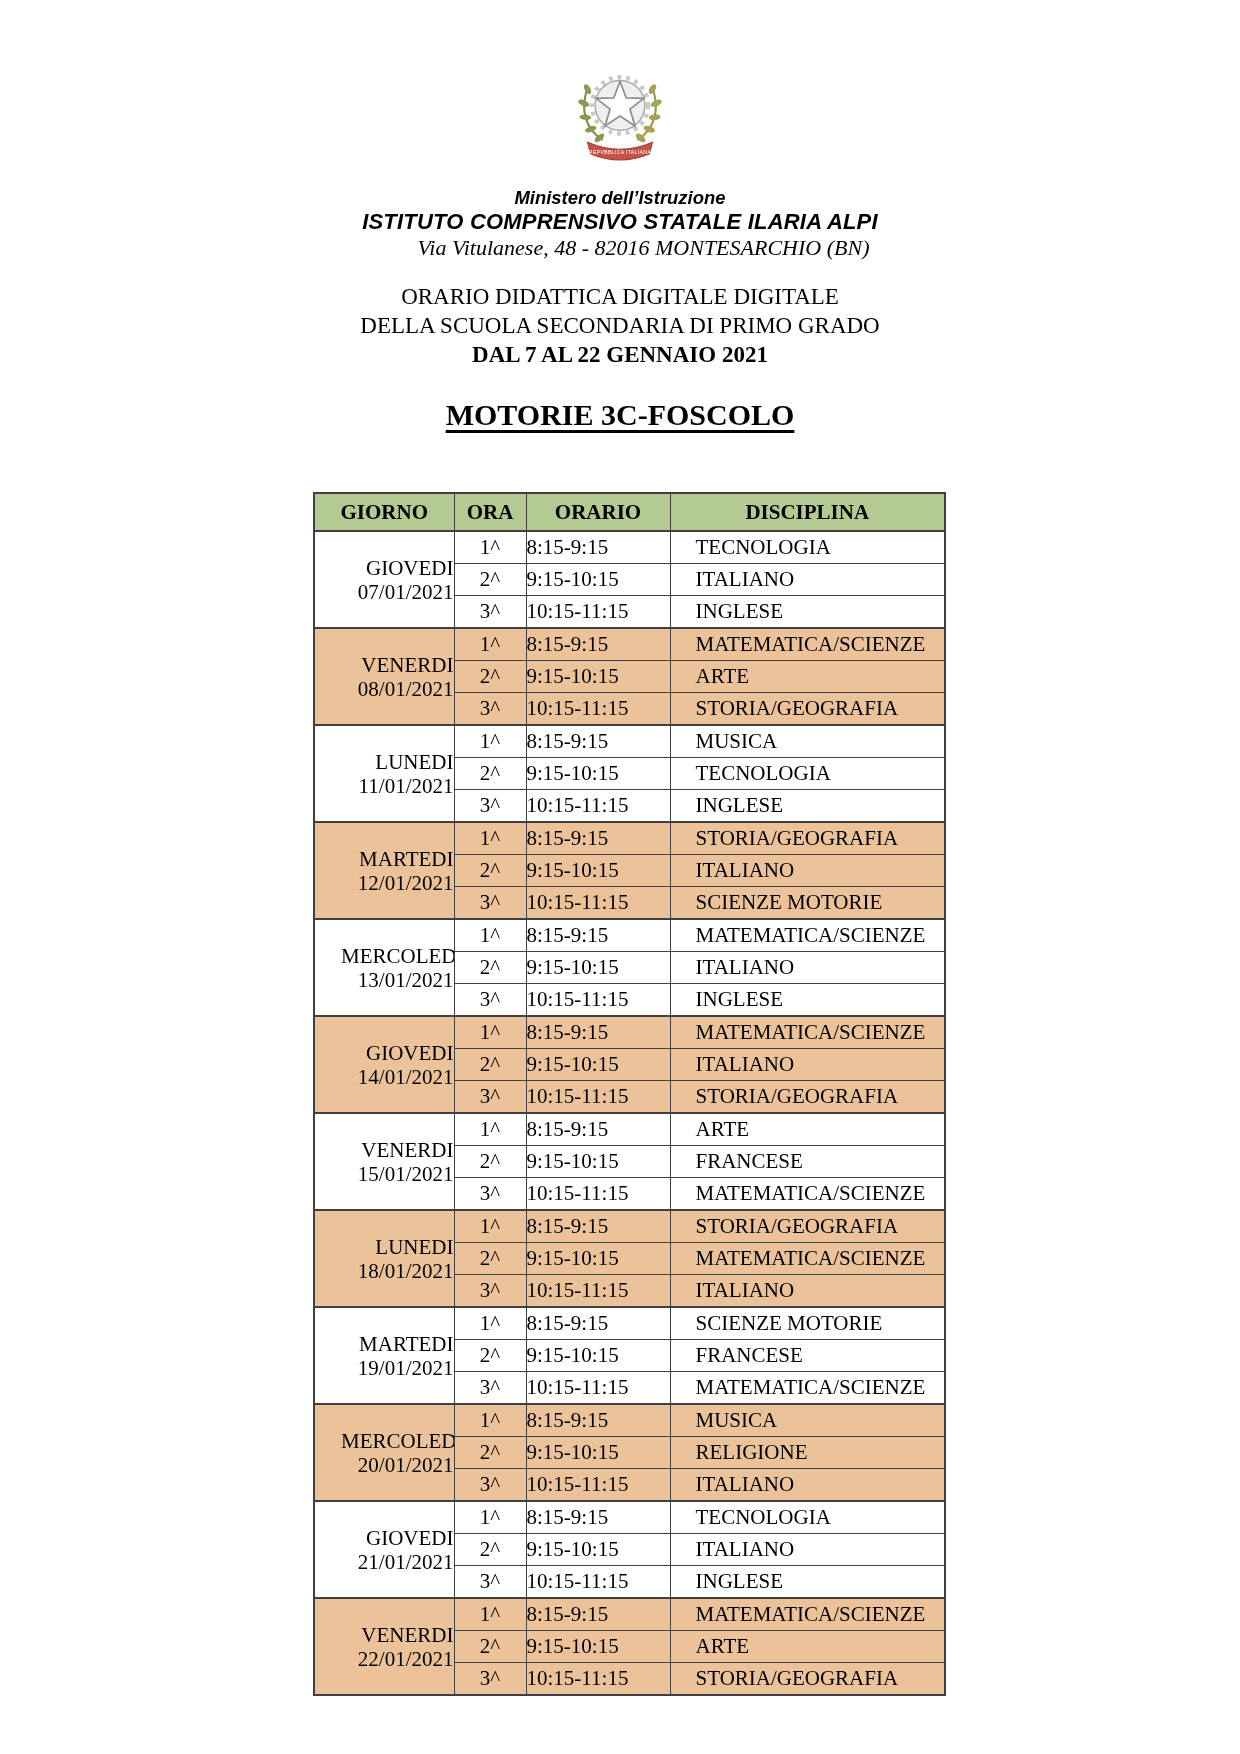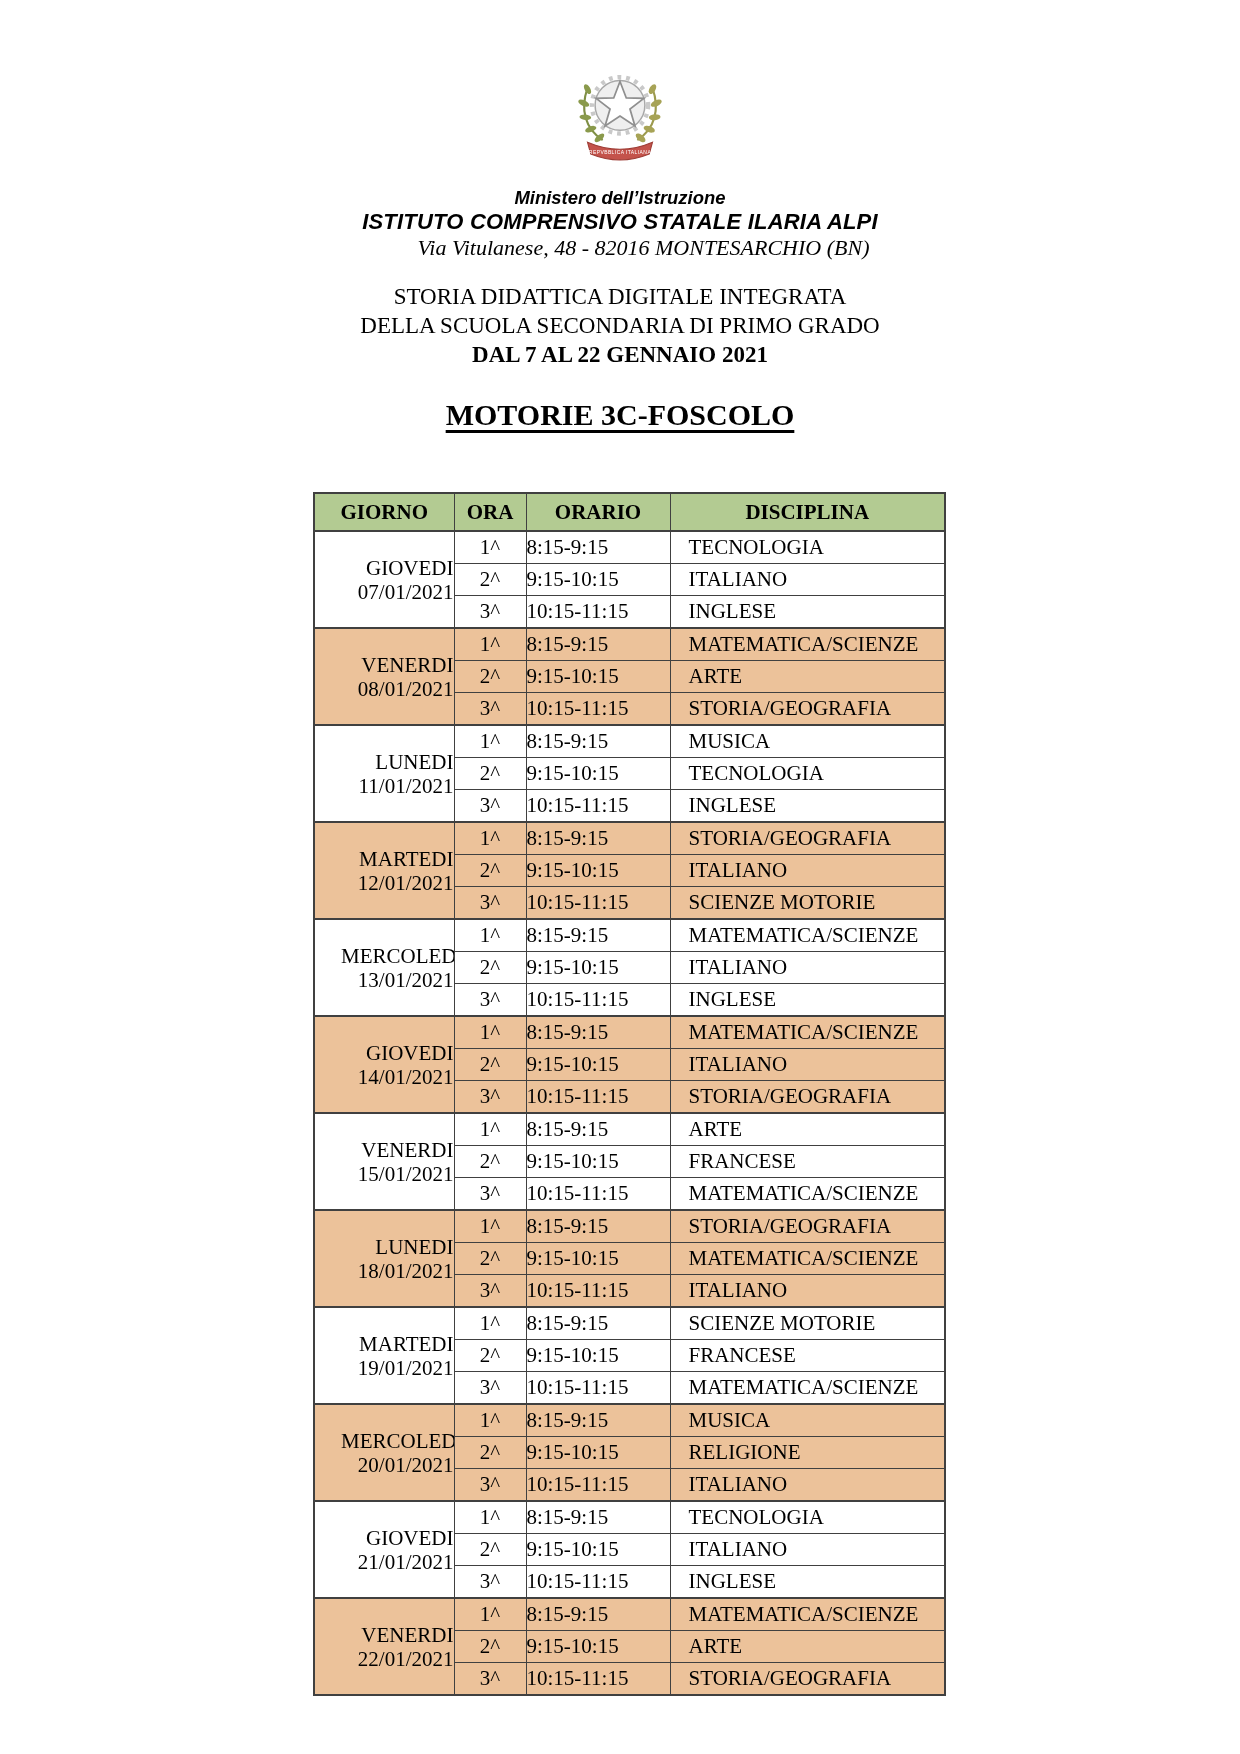--- a/index.html
+++ b/index.html
@@ -111,21 +111,21 @@
   .timetable tr.group-start td { border-top: 2px solid var(--border-color, #404040); }
   .timetable tr.alt td { background: var(--alt-bg, #ecc29a); }
 
   .timetable td.day-cell {
     text-align: right;
     padding-left: 26px;
     line-height: 24px;
   }
   .timetable td.ora   { text-align: center; }
   .timetable td.orario { text-align: left; }
-  .timetable td.disciplina { text-align: left; padding-left: 18px; }
+  .timetable td.disciplina { text-align: left; padding-left: 25px; }
 </style>
 </head>
 <body>
 
 <div class="page">
 
   <div class="emblem">
     <svg viewBox="0 0 100 96" width="112" height="104" aria-hidden="true">
 
       <circle cx="50" cy="40" r="26" fill="none" stroke="#c9c9c9" stroke-width="4" stroke-dasharray="3.5 4.5"></circle>
@@ -156,21 +156,21 @@
     </svg>
   </div>
 
   <div class="org-block">
     <div class="ministry">Ministero dell’Istruzione</div>
     <div class="institute">ISTITUTO COMPRENSIVO STATALE ILARIA ALPI</div>
     <div class="address">Via Vitulanese, 48 - 82016 MONTESARCHIO (BN)</div>
   </div>
 
   <div class="title-block">
-    <div>STORIA DIDATTICA DIGITALE INTEGRATA</div>
+    <div>ORARIO DIDATTICA DIGITALE DIGITALE</div>
     <div>DELLA SCUOLA SECONDARIA DI PRIMO GRADO</div>
     <div class="bold">DAL 7 AL 22 GENNAIO 2021</div>
   </div>
 
   <div class="class-title">
     <span>MOTORIE 3C-FOSCOLO</span>
   </div>
 
   <table class="timetable">
     <colgroup>

